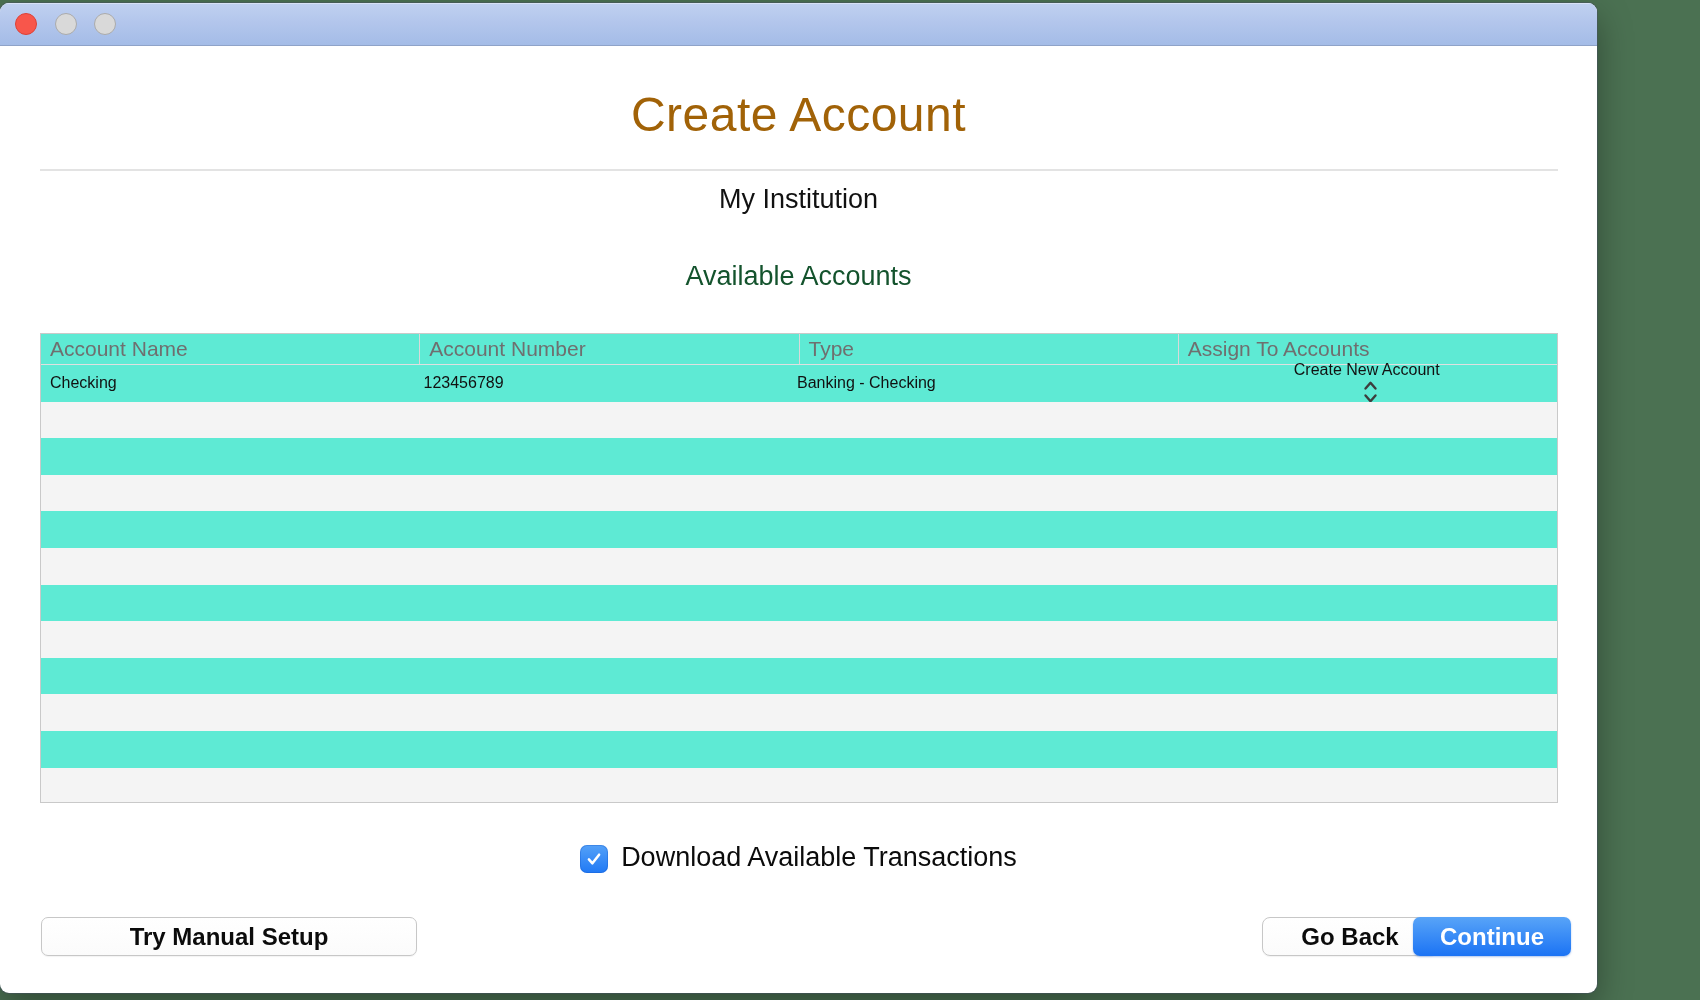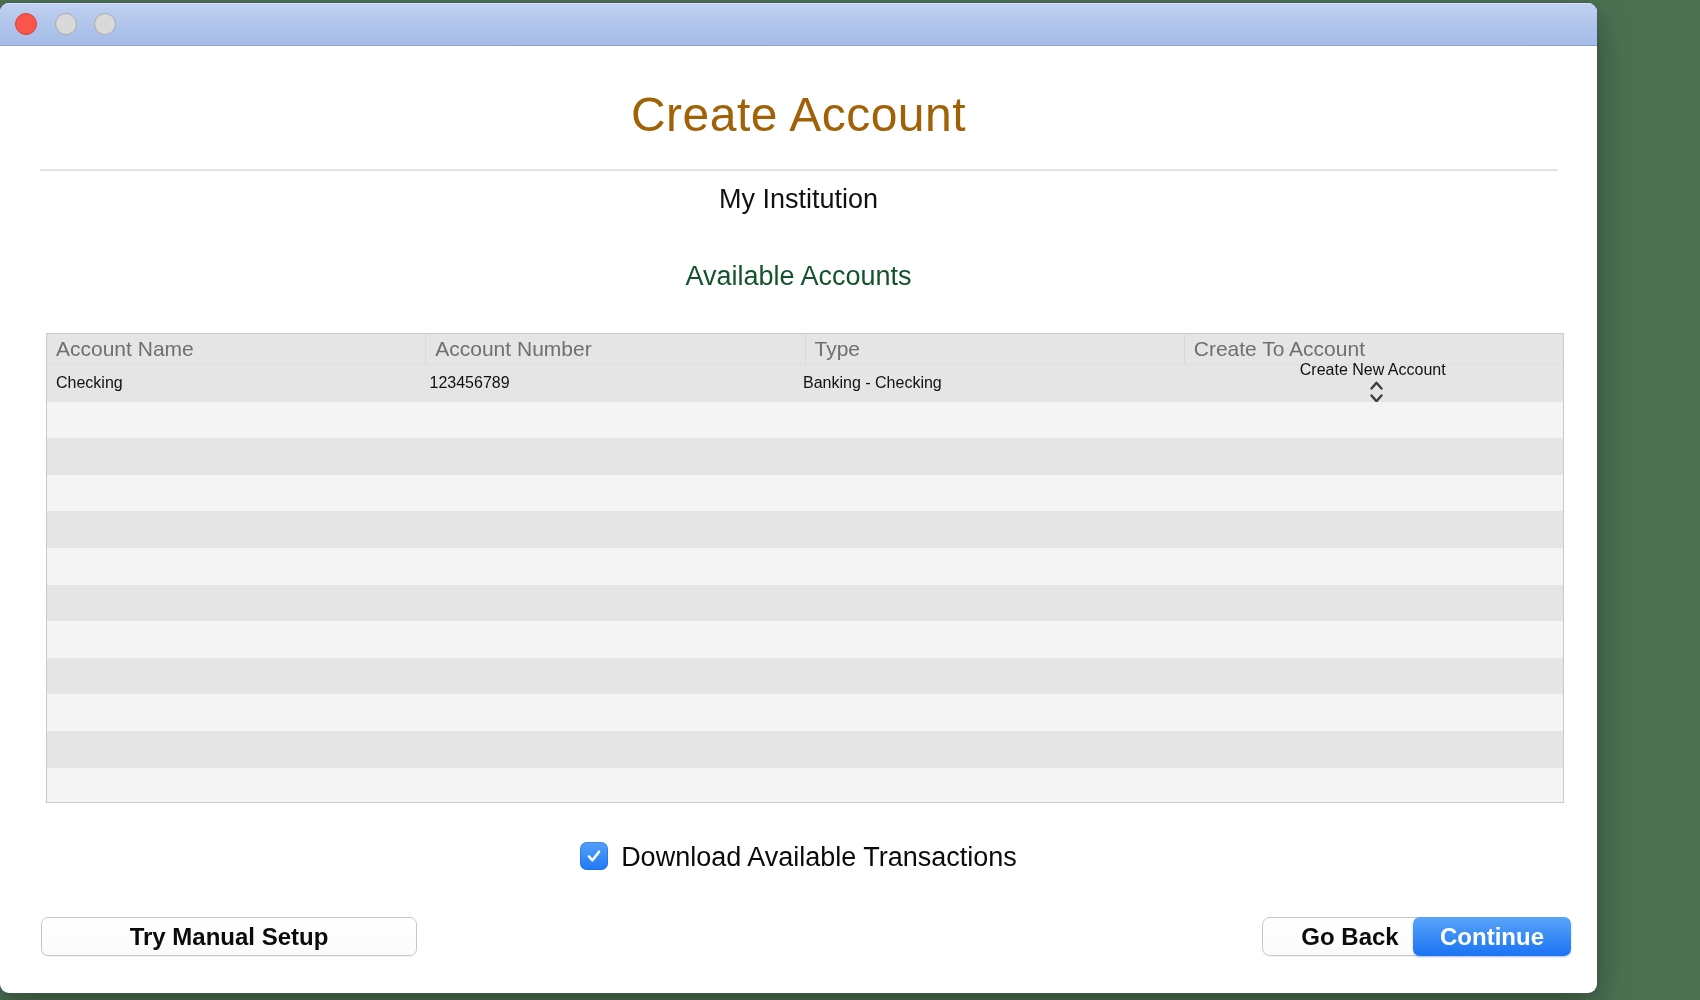--- a/index.html
+++ b/index.html
@@ -36,41 +36,41 @@
     position:absolute;top:181px;left:0;width:100%;text-align:center;
     font-size:27px;font-weight:400;color:#111;
   }
   .section-title{
     position:absolute;top:258px;left:0;width:100%;text-align:center;
     font-size:27px;font-weight:400;color:#14532d;
   }
   
   .table{
     position:absolute;top:330px;left:40px;width:1518px;height:470px;
-    border:1px solid #c9c9c9;background:#e5e5e5;box-sizing:border-box;overflow:hidden;margin-left:6px;
+    border:1px solid #c9c9c9;background:#5eead4;box-sizing:border-box;overflow:hidden;
   }
   .thead{display:flex;height:30px;border-bottom:1px solid #e0e0e0;}
   .thcell{
     flex:1 1 0;font-size:21px;color:#6f6f6f;line-height:30px;
     padding-left:9px;border-left:1px solid #d9d9d9;box-sizing:border-box;
     white-space:nowrap;overflow:hidden;
   }
   .thcell:first-child{border-left:none;}
   .trow{display:flex;height:36.6px;align-items:center;position:relative;}
   .trow.striped{background:#f4f4f4;}
   .tcell{
     flex:1 1 0;font-size:16px;color:#111;padding-left:9px;box-sizing:border-box;
     white-space:nowrap;overflow:hidden;
   }
   .tcell.assign{padding-left:23px;display:flex;align-items:center;justify-content:space-between;padding-right:8px;flex-direction:column;}
   .stepper{display:flex;align-items:center;margin-left:8px;}
   
   .checkbox-row{
     position:absolute;top:839px;left:0;width:100%;
-    display:flex;align-items:flex-start;justify-content:center;gap:13px;cursor:default;
+    display:flex;align-items:flex-end;justify-content:center;gap:13px;cursor:default;
   }
   .checkbox{
     width:28px;height:28px;border-radius:7px;flex:0 0 auto;
     background:linear-gradient(180deg,#54a1f8 0%,#2079f5 100%);
     box-shadow:inset 0 0 0 1px rgba(20,90,200,.35);
     display:flex;align-items:center;justify-content:center;
   }
   .checkbox-label{font-size:27px;color:#0b0b0b;}
   
   .btn{
@@ -108,21 +108,21 @@
     <div class="page-title">Create Account</div>
     <div class="divider"></div>
     <div class="institution">My Institution</div>
     <div class="section-title">Available Accounts</div>
 
     <div class="table">
       <div class="thead">
         <div class="thcell">Account Name</div>
         <div class="thcell">Account Number</div>
         <div class="thcell">Type</div>
-        <div class="thcell">Create To Account</div>
+        <div class="thcell">Assign To Accounts</div>
       </div>
       <div class="tbody">
         <div class="trow">
           <div class="tcell">Checking</div>
           <div class="tcell">123456789</div>
           <div class="tcell">Banking - Checking</div>
           <div class="tcell assign">
             <span>Create New Account</span>
             <span class="stepper">
               <svg width="17" height="26" viewBox="0 0 17 26">

